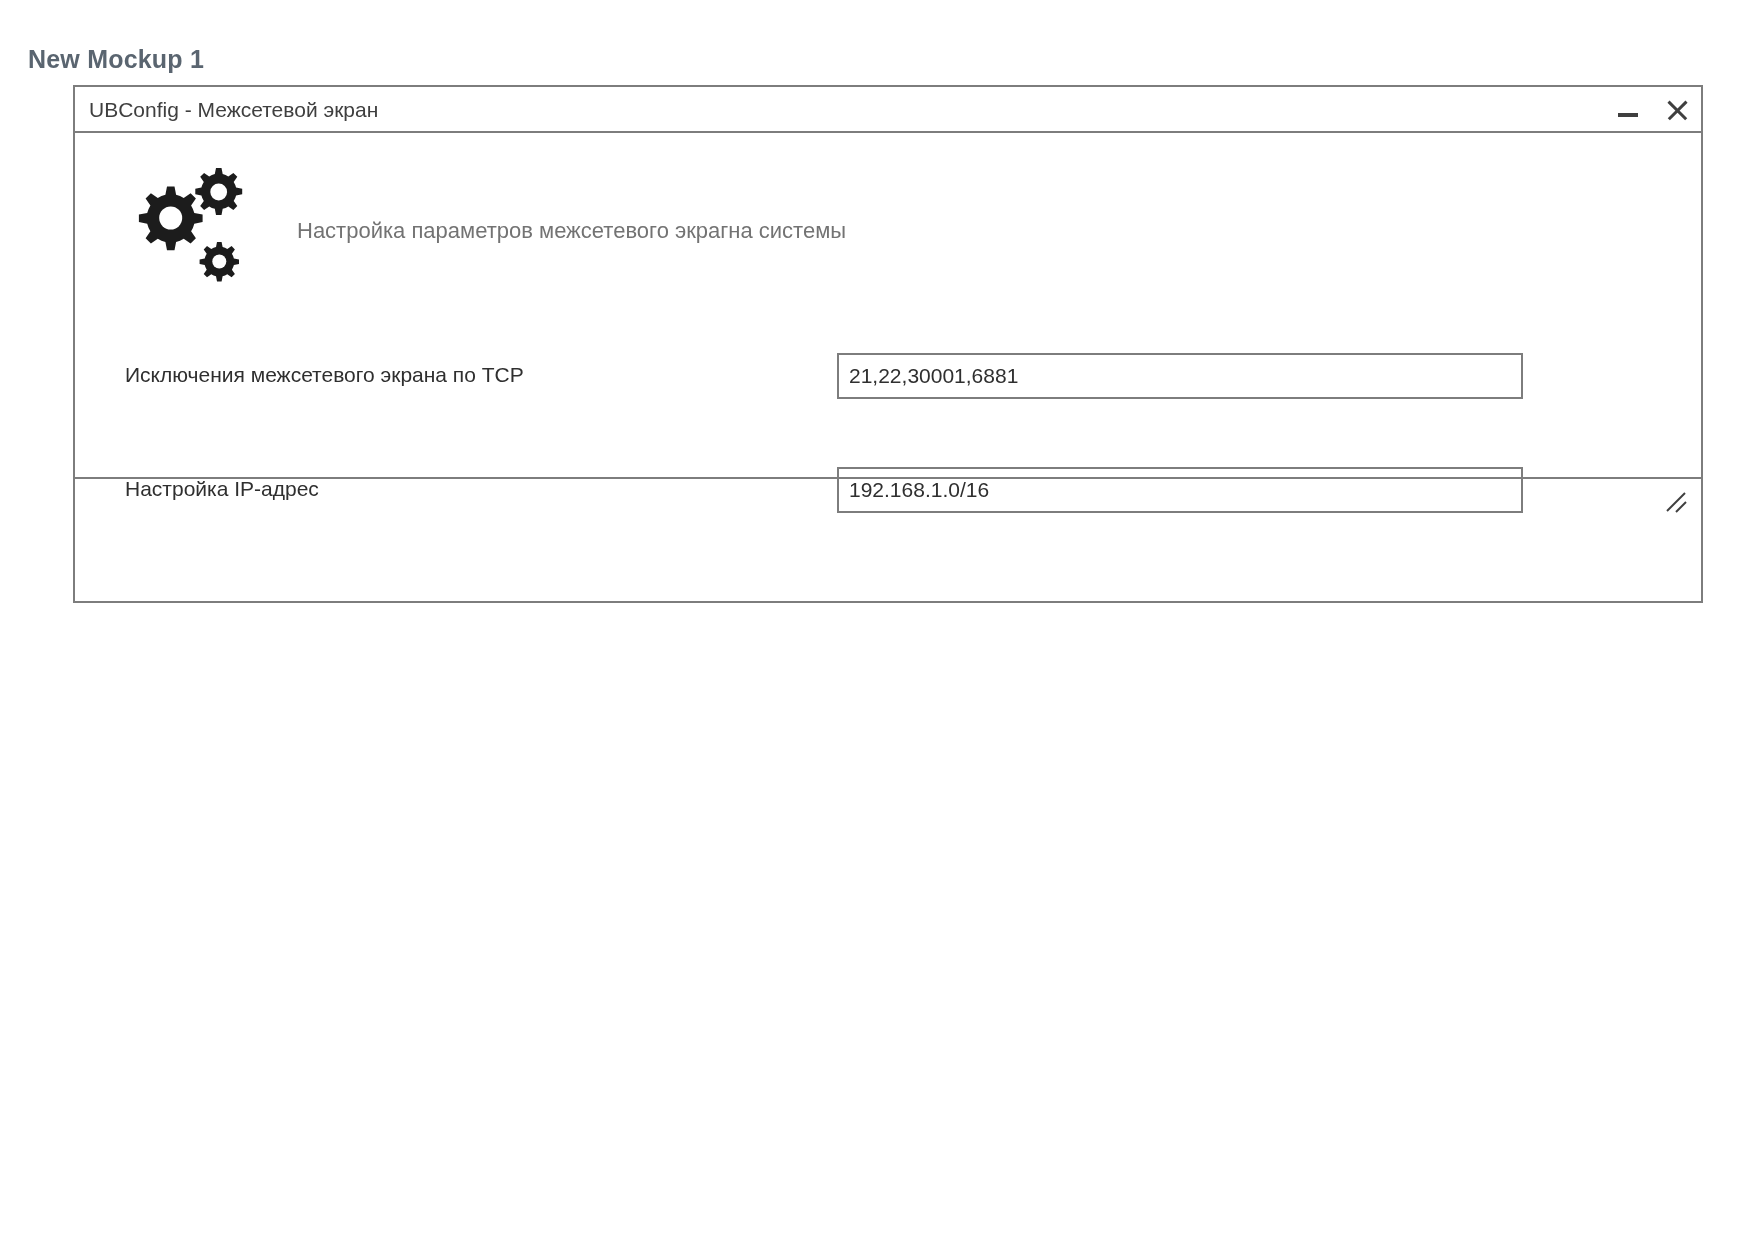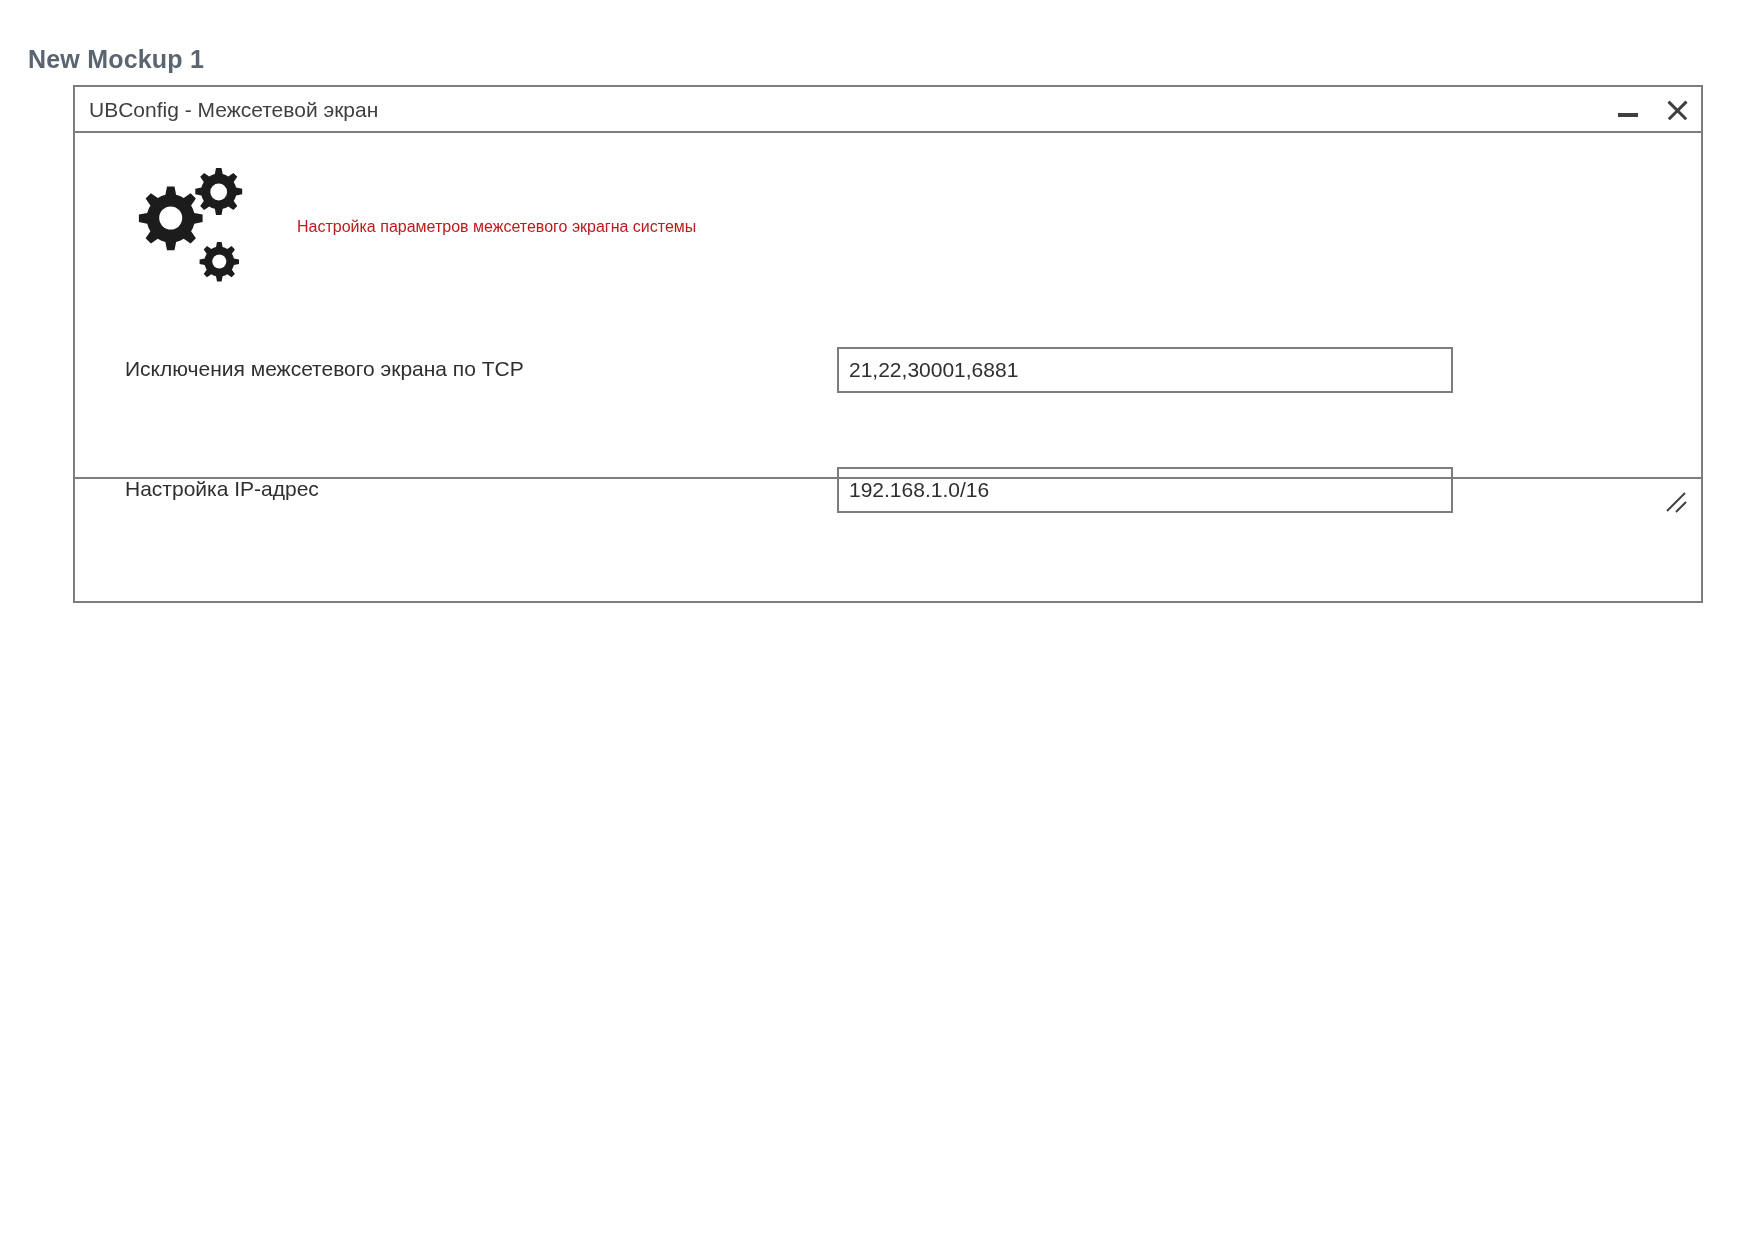--- a/index.html
+++ b/index.html
@@ -100,48 +100,48 @@
     position: absolute;
     left: 48px;
     top: 25px;
     width: 130px;
     height: 130px;
   }
   .header-desc {
     position: absolute;
     left: 222px;
     top: 85px;
-    font-size: 16px;
-    color: #b91c1c;
+    font-size: 22px;
+    color: #737373;
     font-weight: 500;
     white-space: nowrap;
     text-align: right;
   }
   .form-row {
     position: absolute;
     left: 0;
     width: 100%;
     height: 46px;
   }
-  .row-1 { top: 214px; padding-left: 8px; }
+  .row-1 { top: 220px; padding-left: 8px; }
   .row-2 { top: 274px; }
   .row-3 { top: 334px; }
   .field-label {
     position: absolute;
     left: 50px;
     top: 10px;
     font-size: 21px;
     color: #2f2f2f;
     white-space: nowrap;
   }
   .field-input {
     position: absolute;
     left: 762px;
     top: 0;
-    width: 616px;
+    width: 686px;
     height: 46px;
     border: 2px solid #7d7d7d;
     box-sizing: border-box;
     background: #ffffff;
     font-family: "Liberation Sans", sans-serif;
     font-size: 21px;
     color: #2f2f2f;
     padding: 0 10px;
     outline: none;
     border-radius: 0;

